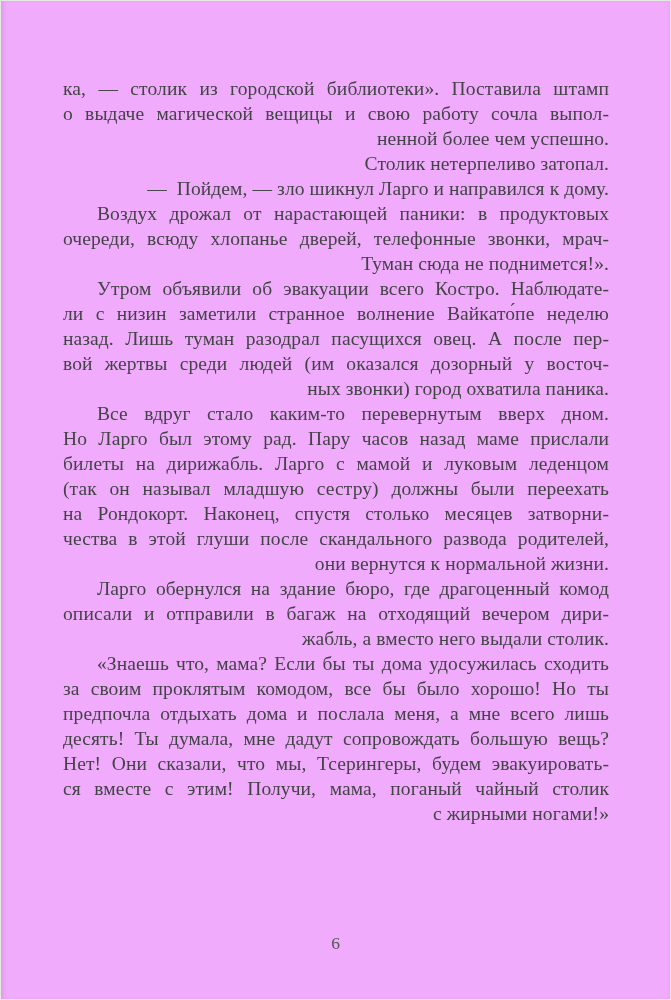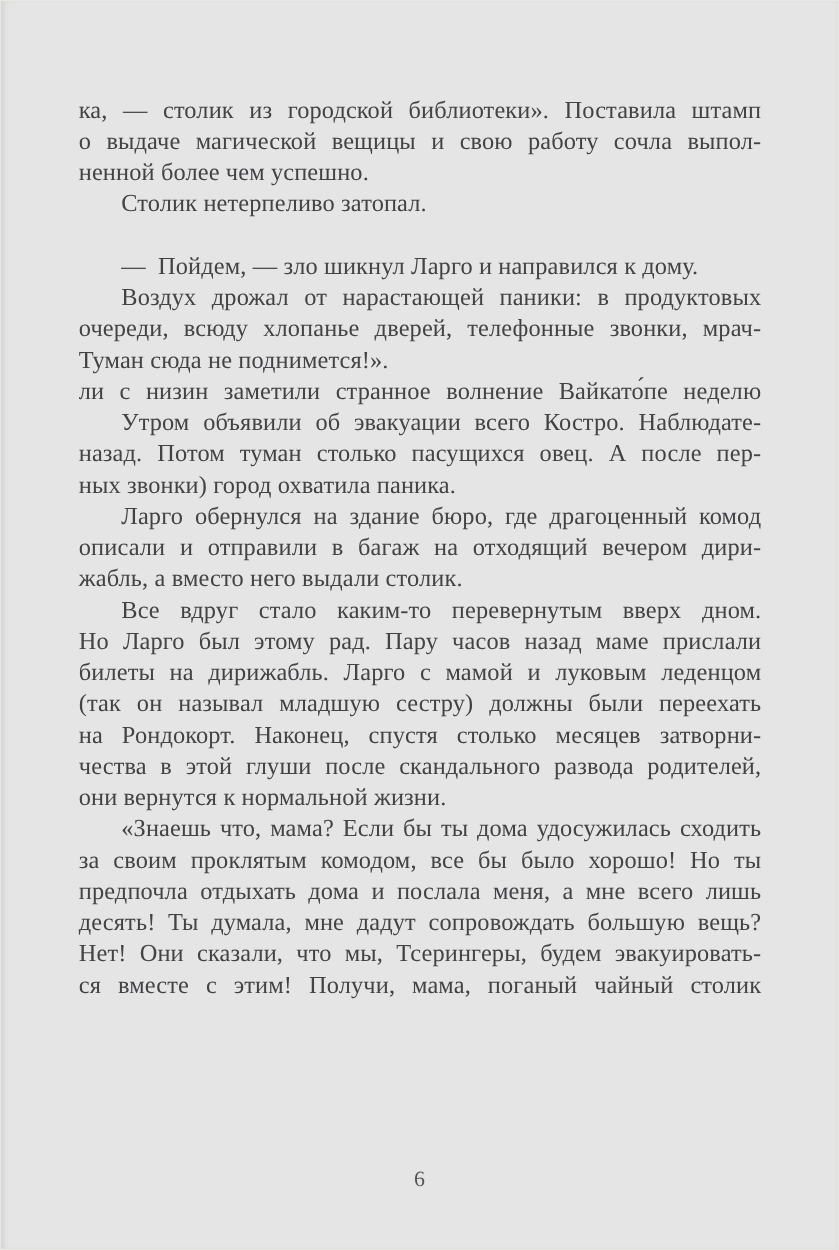--- a/index.html
+++ b/index.html
@@ -5,44 +5,43 @@
   html, body {
     margin: 0;
     padding: 0;
     background: #ffffff;
   }
   .page {
     position: relative;
     width: 671px;
     height: 1000px;
     box-sizing: border-box;
-    background: #e5e5e5;
+    background: #f0abfc;
     box-shadow: inset 0 0 0 1px #e7e7e3,
                 inset 4px 0 7px -4px rgba(0,0,0,0.22),
                 inset -2px 0 4px -2px rgba(0,0,0,0.08);
     padding: 76px 62px 0 63px;
     overflow: hidden;
     font-family: "Liberation Serif", "DejaVu Serif", serif;
     color: #434346;
   }
   .text-block {
     width: 546px;
   }
   .para {
     margin: 0;
     padding: 0;
   }
   .para.space-before {
-    margin-top: 25px;
   }
   .line {
     font-size: 19.5px;
     line-height: 25px;
     letter-spacing: 0.1px;
-    text-align: left;
+    text-align: right;
     white-space: pre-wrap;
   }
   .line.fill {
     text-align: justify;
     text-align-last: justify;
   }
   .line.indent {
     padding-left: 34px;
     font-family: Liberation Serif, serif;
   }
@@ -72,42 +71,44 @@
       </div>
       <div class="para space-before">
         <div class="line indent">— Пойдем, — зло шикнул Ларго и направился к дому.</div>
       </div>
       <div class="para">
         <div class="line indent fill">Воздух дрожал от нарастающей паники: в продуктовых</div>
         <div class="line fill">очереди, всюду хлопанье дверей, телефонные звонки, мрач-</div>
         <div class="line">Туман сюда не поднимется!».</div>
       </div>
       <div class="para">
+        <div class="line indent fill">Утром объявили об эвакуации всего Костро. Наблюдате-</div>
         <div class="line fill">ли с низин заметили странное волнение Вайкато́пе неделю</div>
-        <div class="line indent fill">Утром объявили об эвакуации всего Костро. Наблюдате-</div>
-        <div class="line fill">назад. Потом туман столько пасущихся овец. А после пер-</div>
+        <div class="line fill">назад. Лишь туман разодрал пасущихся овец. А после пер-</div>
+        <div class="line fill">вой жертвы среди людей (им оказался дозорный у восточ-</div>
         <div class="line">ных звонки) город охватила паника.</div>
-      </div>
-      <div class="para">
-        <div class="line indent fill">Ларго обернулся на здание бюро, где драгоценный комод</div>
-        <div class="line fill">описали и отправили в багаж на отходящий вечером дири-</div>
-        <div class="line">жабль, а вместо него выдали столик.</div>
       </div>
       <div class="para">
         <div class="line indent fill">Все вдруг стало каким-то перевернутым вверх дном.</div>
         <div class="line fill">Но Ларго был этому рад. Пару часов назад маме прислали</div>
         <div class="line fill">билеты на дирижабль. Ларго с мамой и луковым леденцом</div>
         <div class="line fill">(так он называл младшую сестру) должны были переехать</div>
         <div class="line fill">на Рондокорт. Наконец, спустя столько месяцев затворни-</div>
         <div class="line fill">чества в этой глуши после скандального развода родителей,</div>
         <div class="line">они вернутся к нормальной жизни.</div>
       </div>
       <div class="para">
+        <div class="line indent fill">Ларго обернулся на здание бюро, где драгоценный комод</div>
+        <div class="line fill">описали и отправили в багаж на отходящий вечером дири-</div>
+        <div class="line">жабль, а вместо него выдали столик.</div>
+      </div>
+      <div class="para">
         <div class="line indent fill">«Знаешь что, мама? Если бы ты дома удосужилась сходить</div>
         <div class="line fill">за своим проклятым комодом, все бы было хорошо! Но ты</div>
         <div class="line fill">предпочла отдыхать дома и послала меня, а мне всего лишь</div>
         <div class="line fill">десять! Ты думала, мне дадут сопровождать большую вещь?</div>
         <div class="line fill">Нет! Они сказали, что мы, Тсерингеры, будем эвакуировать-</div>
         <div class="line fill">ся вместе с этим! Получи, мама, поганый чайный столик</div>
+        <div class="line">с жирными ногами!»</div>
       </div>
     </div>
   <div class="folio">6</div>
 </div>
 
 </body></html>

